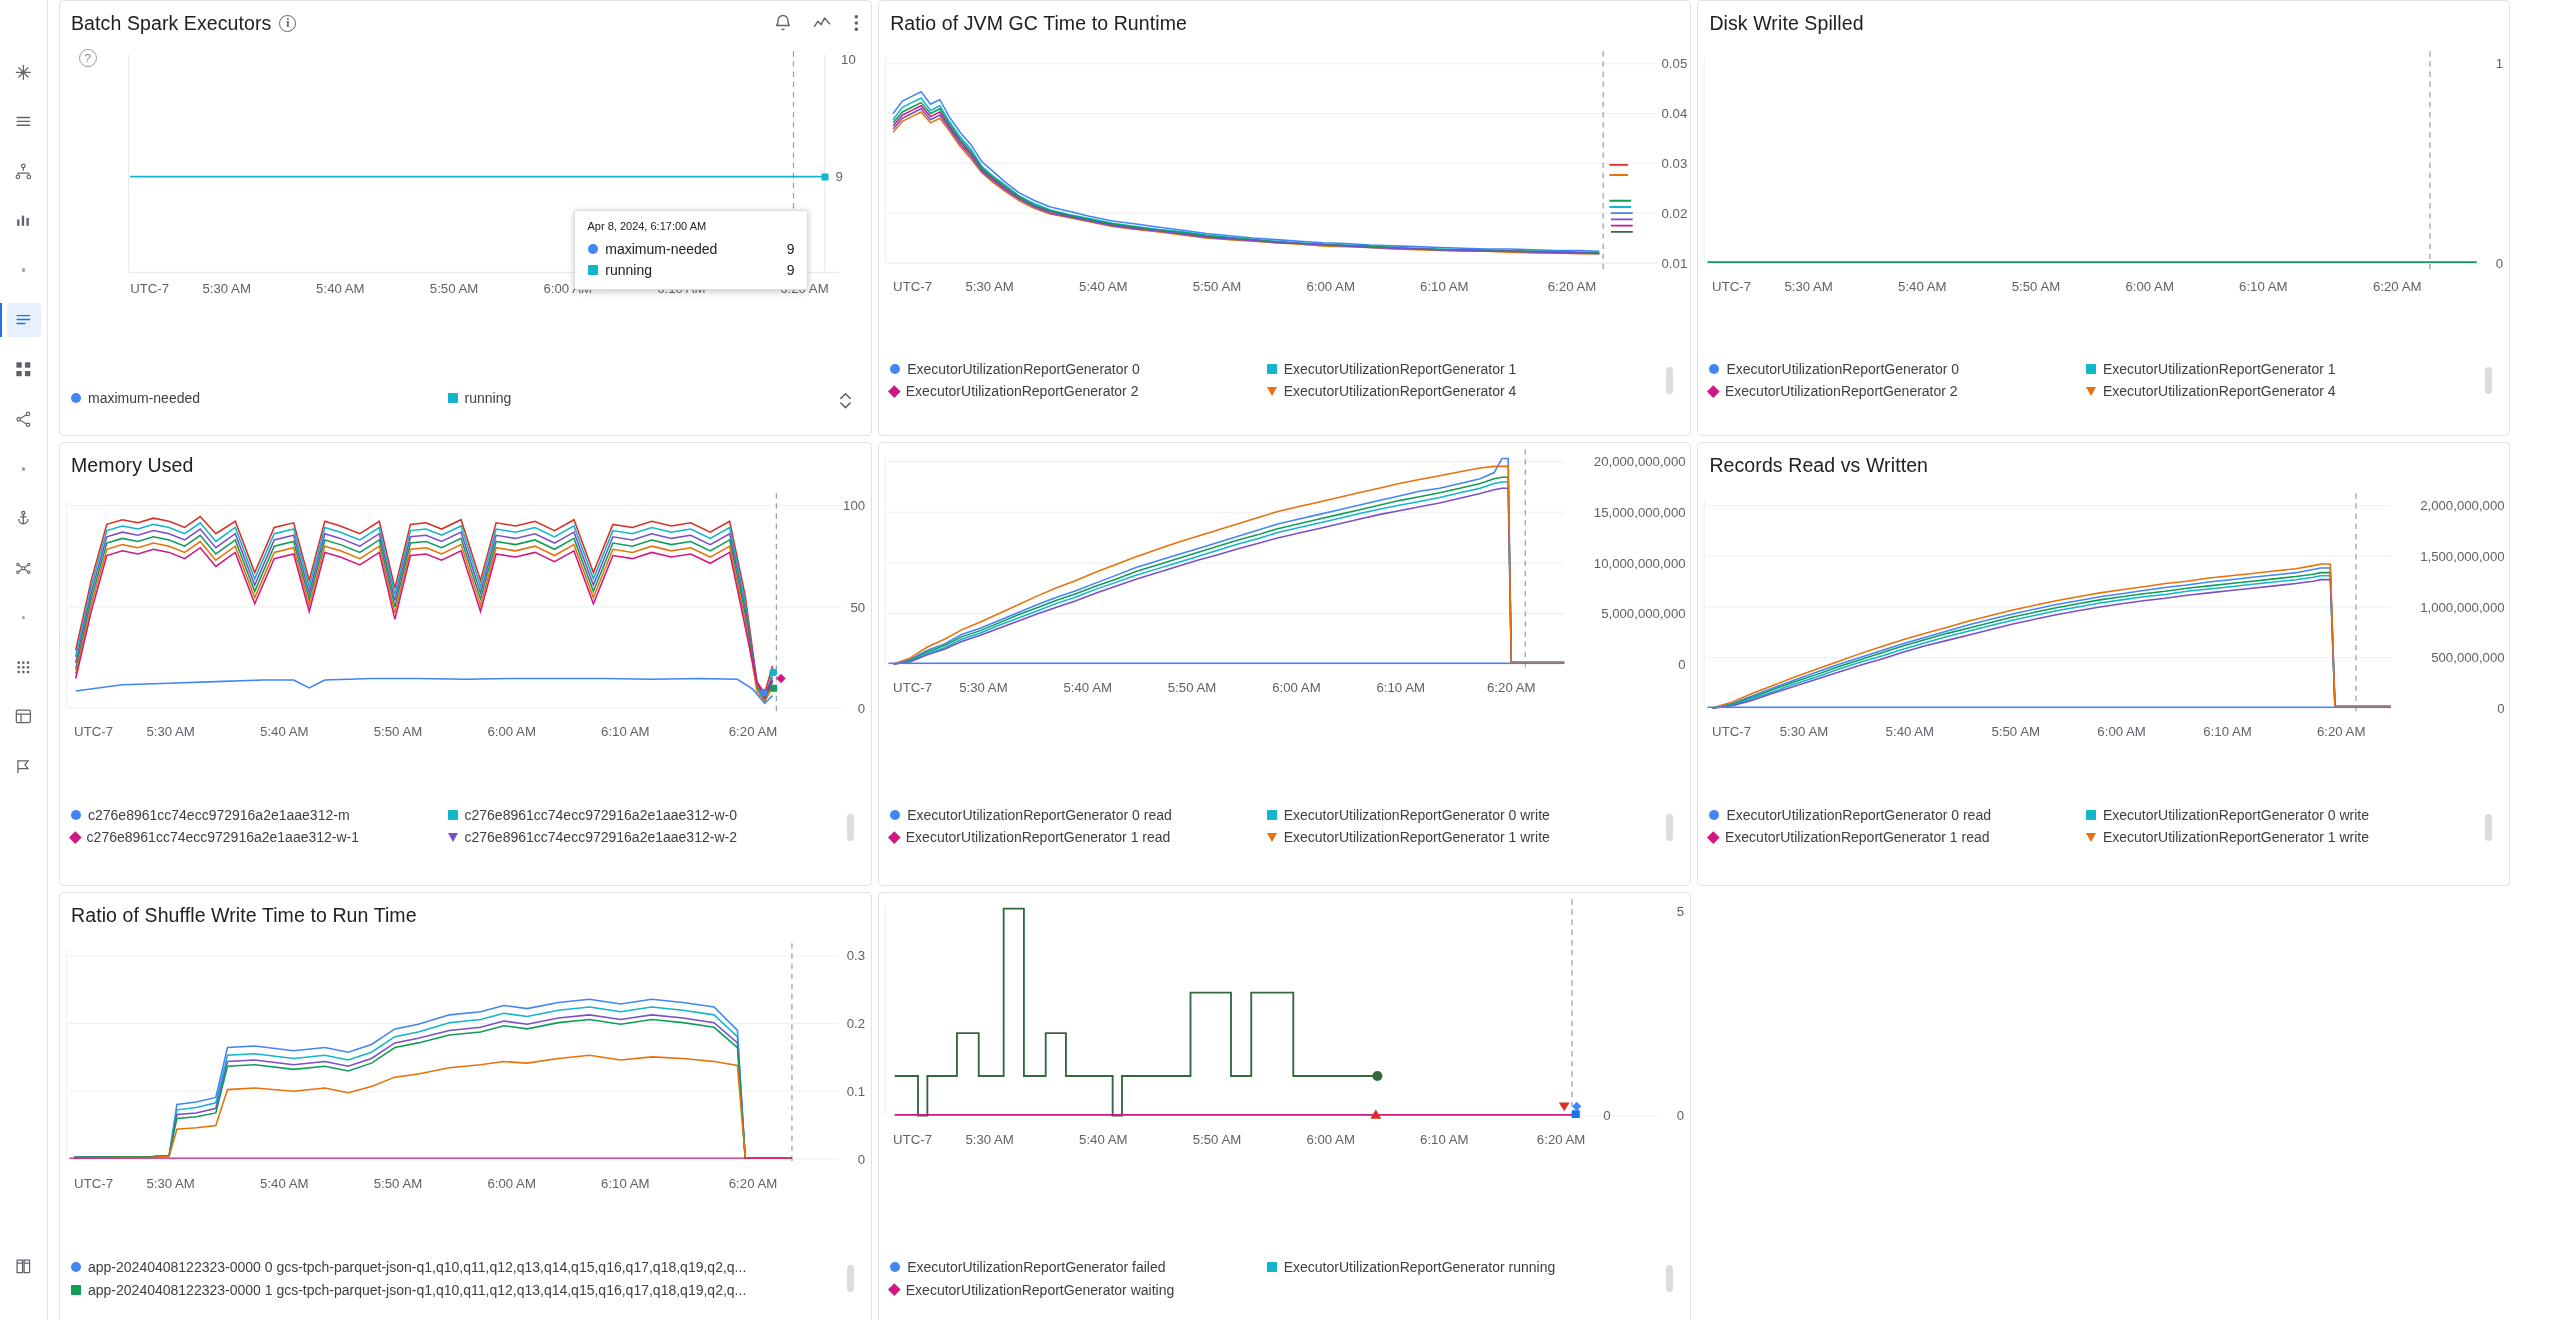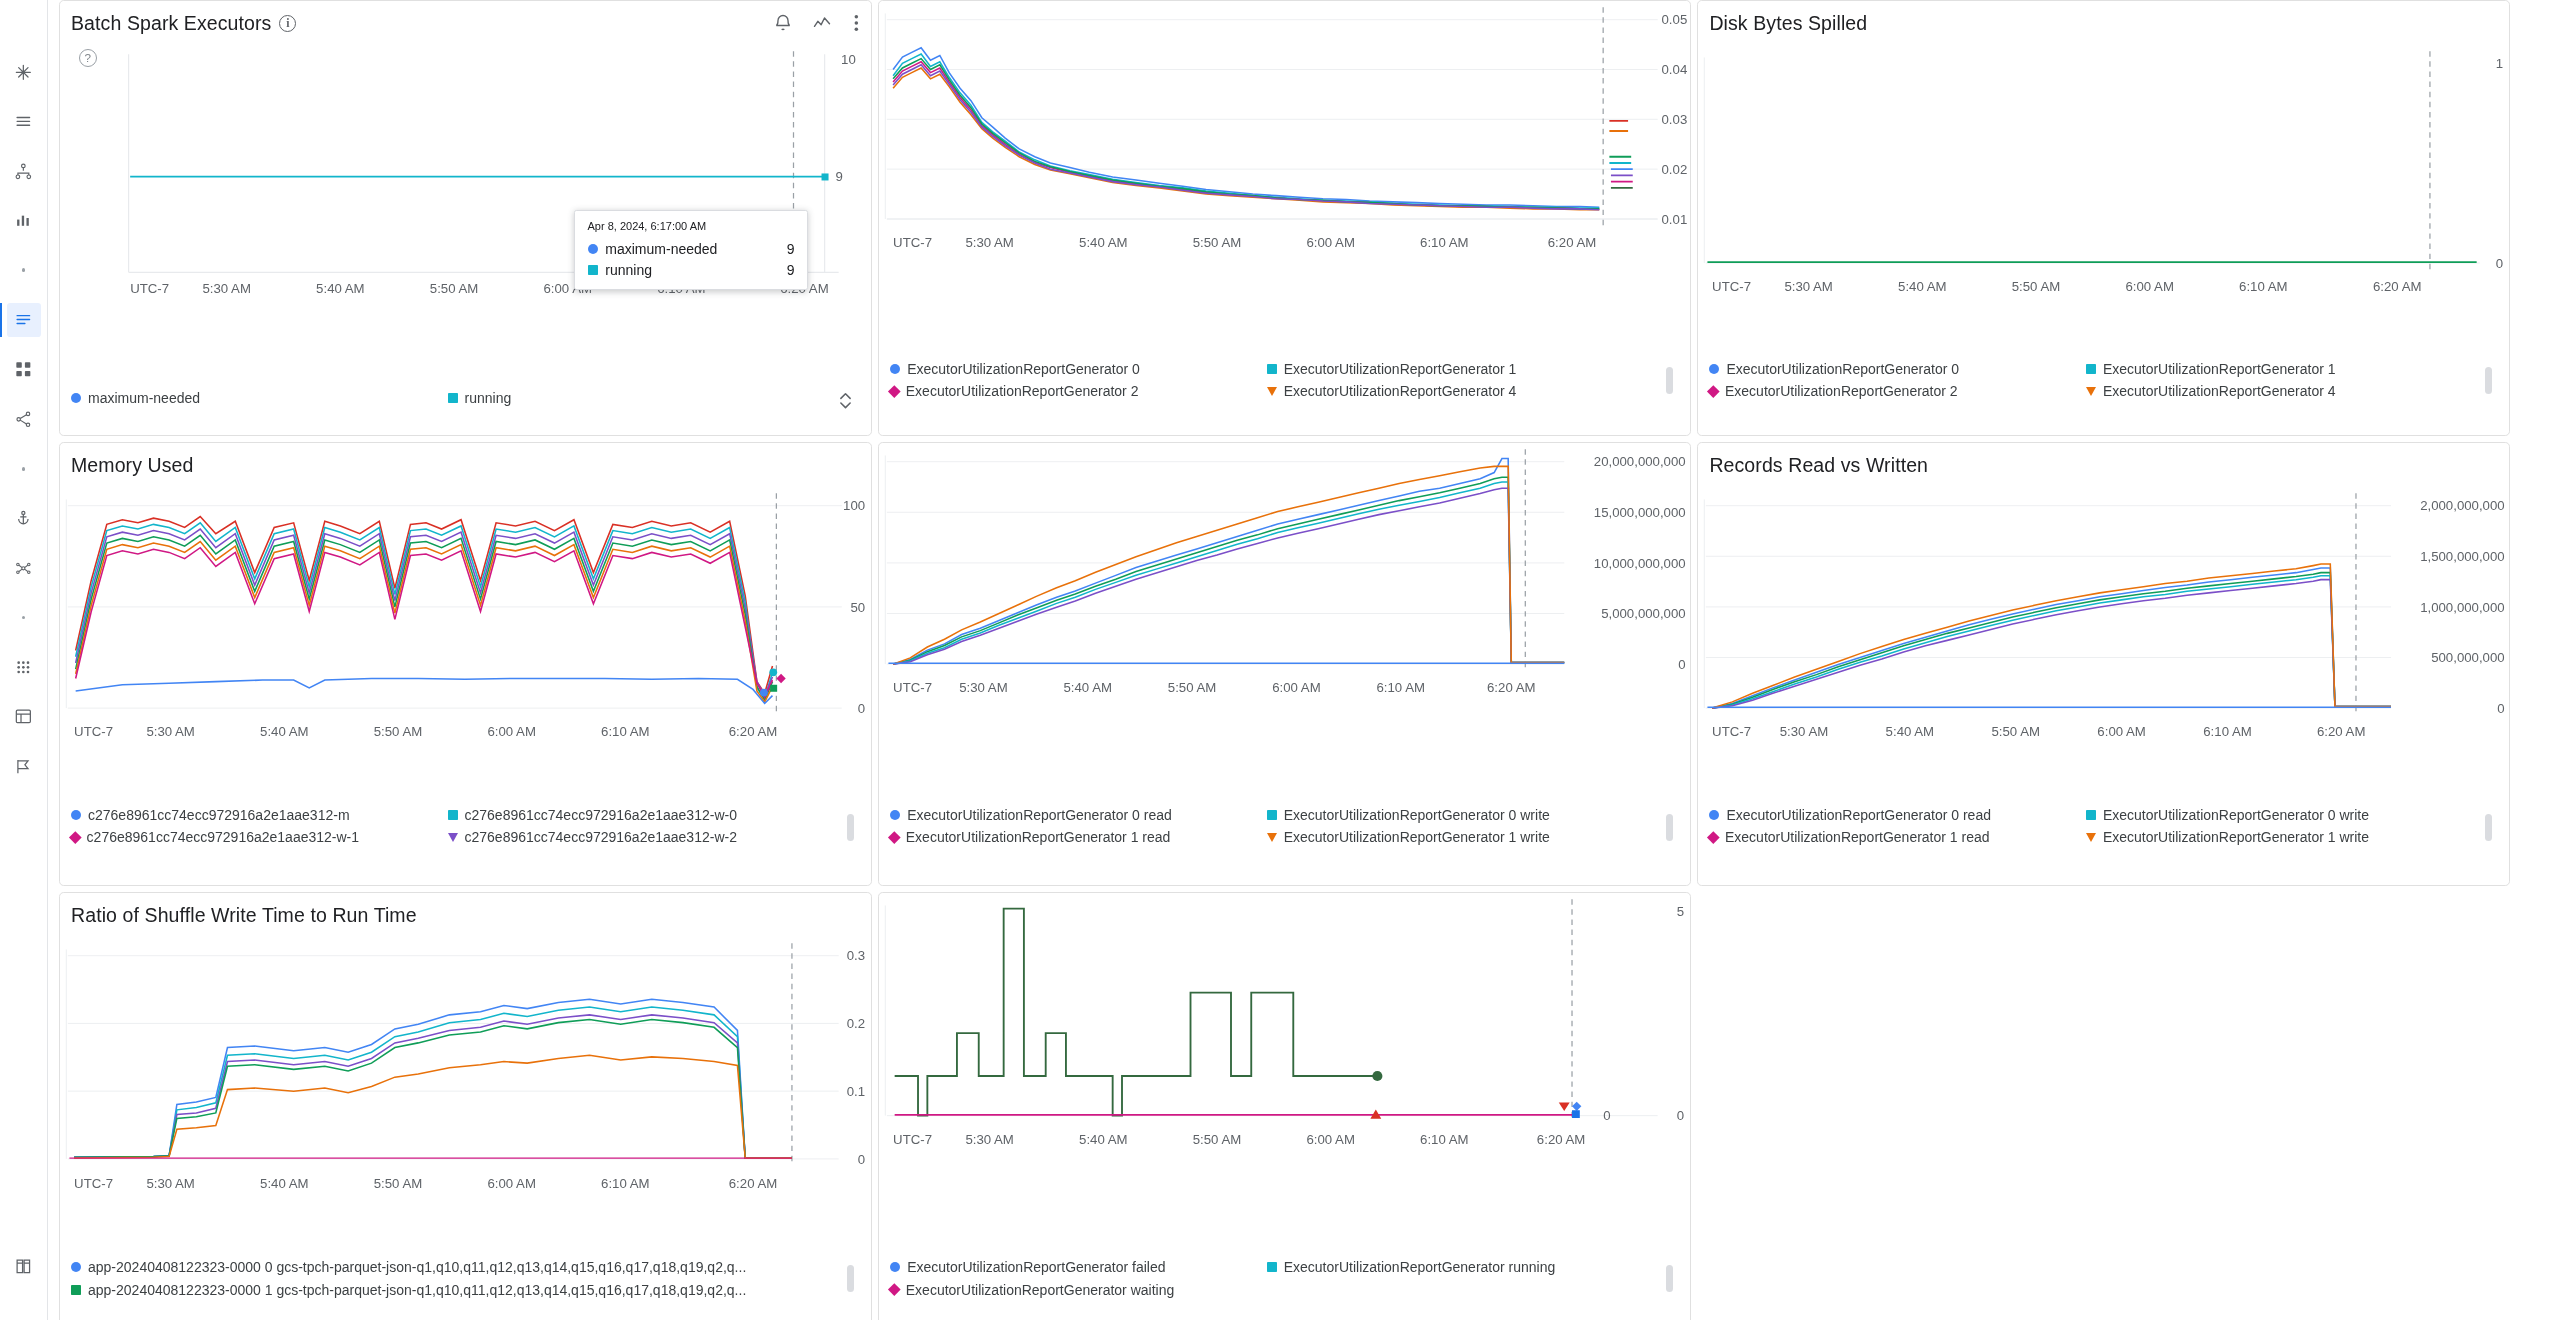--- a/index.html
+++ b/index.html
@@ -303,20 +303,23 @@
         </div>
       </div>
       <div class="expand-caret" style="top:388px;">
         <svg width="17" height="23.4" viewBox="0 0 22 30" stroke="#5f6368" stroke-width="2" fill="none">
           <path d="M5 12l6-6 6 6M5 18l6 6 6-6" stroke-linecap="round" stroke-linejoin="round"></path>
         </svg>
       </div>
     </div>
 
     <div class="card w3 r1">
+      <div class="card-head">
+        <span class="card-title">Ratio of JVM GC Time to Runtime</span>
+      </div>
       <div class="plot">
         <svg width="813" height="327" viewBox="0 0 1044 420">
 
           <line x1="10" y1="24" x2="1000" y2="24" stroke="#e8eaed"></line>
           <line x1="10" y1="88" x2="1000" y2="88" stroke="#e8eaed"></line>
           <line x1="10" y1="152" x2="1000" y2="152" stroke="#e8eaed"></line>
           <line x1="10" y1="216" x2="1000" y2="216" stroke="#e8eaed"></line>
           <line x1="10" y1="280" x2="1000" y2="280" stroke="#e8eaed"></line>
           <text class="ax-r" x="1038" y="30" text-anchor="end">0.05</text>
           <text class="ax-r" x="1038" y="94" text-anchor="end">0.04</text>
@@ -371,21 +374,21 @@
         <div class="li">
           <span class="mk tri" style="border-top:9.3px solid #e8710a"></span>
           <span class="lbl">ExecutorUtilizationReportGenerator 4</span>
         </div>
       </div>
       <div class="scroll-handle" style="right:17px; top:366px;"></div>
     </div>
 
     <div class="card w3 r1">
       <div class="card-head">
-        <span class="card-title">Disk Bytes Spilled</span>
+        <span class="card-title">Disk Write Spilled</span>
       </div>
       <div class="plot">
         <svg width="813" height="327" viewBox="0 0 1044 420">
           <text class="ax-r" x="1034" y="30" text-anchor="end">1</text>
           <text class="ax-r" x="1034" y="286" text-anchor="end">0</text>
           <line x1="10" y1="280" x2="1004" y2="280" stroke="#e8eaed"></line>
           <line x1="8" y1="280" x2="8" y2="16" stroke="#e8eaed"></line>
           <line x1="940" y1="8" x2="940" y2="288" stroke="#9aa0a6" stroke-width="1.6" stroke-dasharray="7,6"></line>
           <line x1="12" y1="279" x2="1000" y2="279" stroke="#0f9d58" stroke-width="2.2"></line>
           <text class="ax" x="18" y="316">UTC-7</text>

